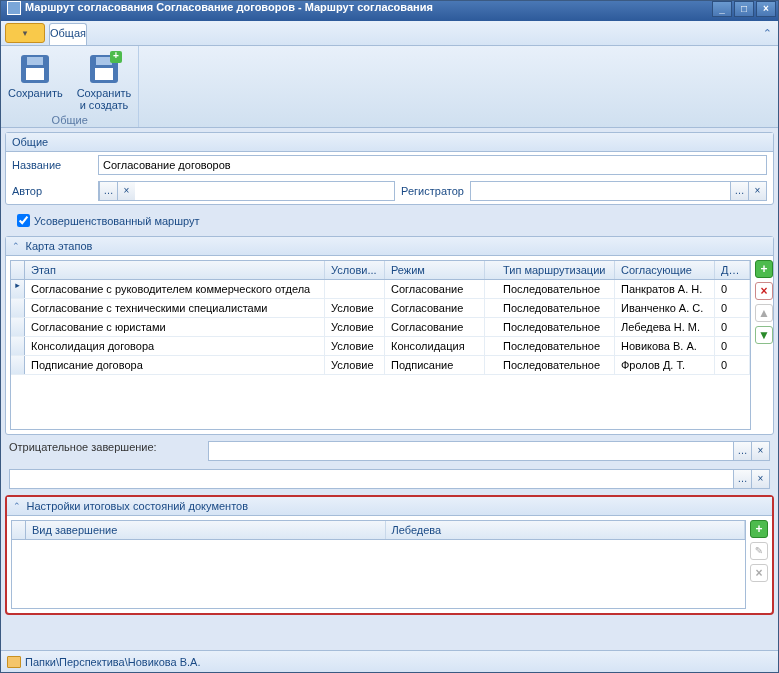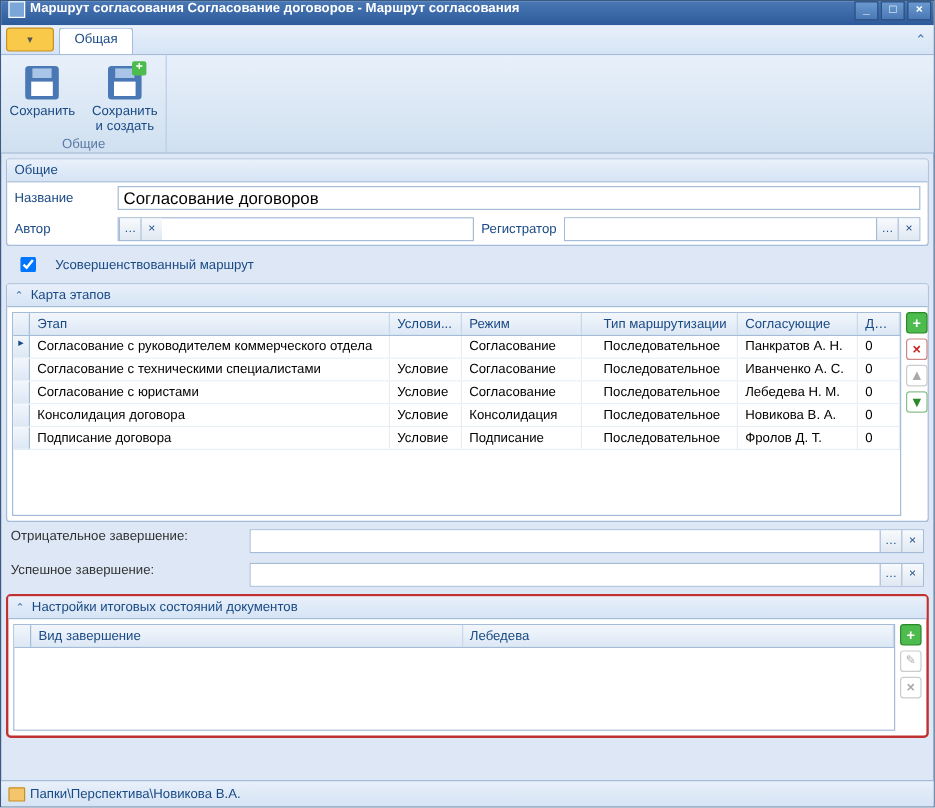--- a/index.html
+++ b/index.html
@@ -60,21 +60,21 @@
     border: 1px solid #c89020;
     border-radius: 3px;
     display: flex; align-items: center; justify-content: center;
   }
   .quick-btn span { font-size: 9px; color: #555; }
   .tab {
     background: #fff;
     border: 1px solid #a5bcd8;
     border-bottom: none;
     border-radius: 3px 3px 0 0;
-    padding: 3px 12px;
+    padding: 3px 0;
     margin-top: 2px;
     color: #1a4a85;
     cursor: pointer;
   }
   .toolbar-row .collapse {
     margin-left: auto;
     margin-right: 6px;
     align-self: center;
     color: #4a78b5;
     cursor: pointer;
@@ -191,21 +191,21 @@
     color: #1a4a85;
     width: 80px;
     flex-shrink: 0;
   }
   .input {
     flex: 1;
     height: 20px;
     border: 1px solid #a5bcd8;
     background: #fff;
     padding: 0 4px;
-    font-size: 14px;
+    font-size: 11px;
     font-family: inherit;
     color: #888;
   }
   .input.black { color: #000; }
   .input-group {
     flex: 1;
     display: flex;
     border: 1px solid #a5bcd8;
     height: 20px;
     background: #fff;
@@ -227,21 +227,20 @@
     color: #1a4a85;
     font-size: 10px;
     line-height: 18px;
     cursor: pointer;
   }
   .checkbox-row {
     display: flex;
     align-items: center;
     padding: 2px 8px;
     color: #1a4a85;
-    gap: 12px;
   }
   .checkbox-row input { margin-right: 4px; }
   .table-wrap {
     display: flex;
     padding: 4px;
     gap: 4px;
   }
   .table {
     flex: 1;
     border: 1px solid #a5bcd8;
@@ -482,21 +481,20 @@
 
     <div class="lookup-row">
       <div class="lookup-label">Отрицательное завершение:</div>
       <div class="input-group">
         <input value="" style="">
         <div class="mini-btn">…</div>
         <div class="mini-btn">×</div>
       </div>
     </div>
     <div class="lookup-row">
-      <div class="lookup-label">Успешное завершение:</div>
       <div class="input-group">
         <input value="" style="">
         <div class="mini-btn">…</div>
         <div class="mini-btn">×</div>
       </div>
     </div>
 
     <div class="groupbox highlight-box" style="flex:1; display:flex; flex-direction:column">
       <div class="groupbox-header">
         <span class="caret">⌃</span>

